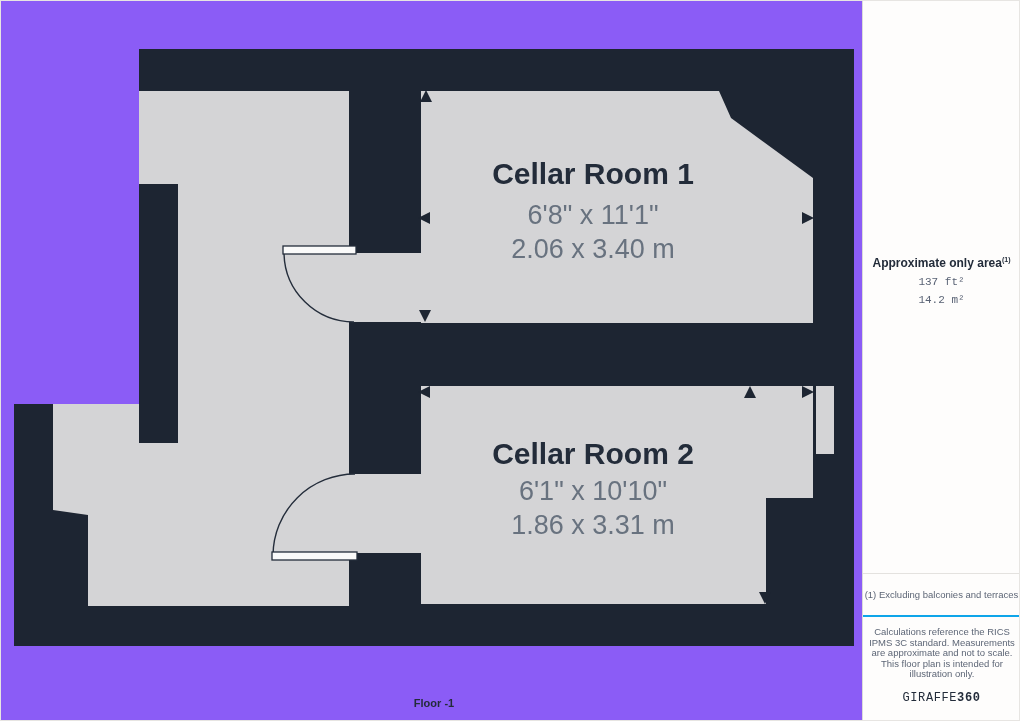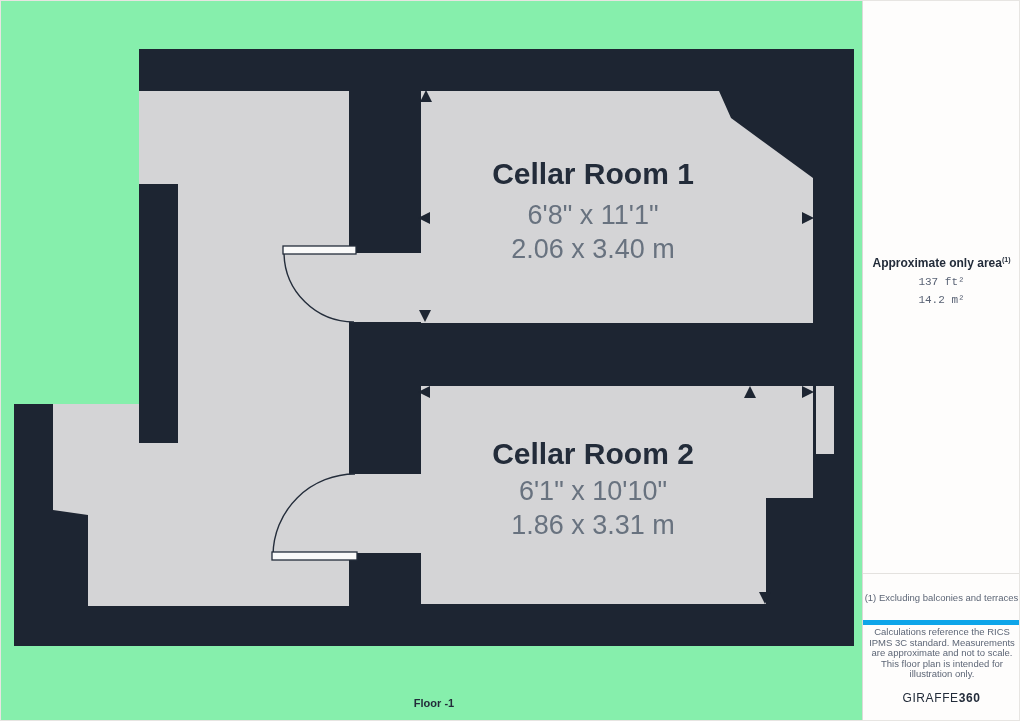--- a/index.html
+++ b/index.html
@@ -1,16 +1,16 @@
 <!DOCTYPE html>
 <html><head>
 <meta charset="utf-8">
 <style>
   html,body{margin:0;padding:0;background:#ffffff;}
-  #page{position:relative;width:1020px;height:721px;background:#86efac;
+  #page{position:relative;width:1020px;height:721px;background:#8b5cf6;
         border:1px solid #e7e5e2;box-sizing:border-box;overflow:hidden;
         font-family:"Liberation Sans",sans-serif;}
 
   
   #plan{position:absolute;left:0;top:0;}
   .wall{fill:#1d2532;}
   .floor{fill:#d4d4d6;}
   .door-arc{fill:none;stroke:#242d3b;stroke-width:1.4;}
   .door-leaf{fill:#fafafa;stroke:#242d3b;stroke-width:1.3;}
   .arrow{fill:#1d2532;}
@@ -23,28 +23,28 @@
   .floor-label{position:absolute;left:368px;top:696px;width:130px;text-align:center;
                font-size:11px;font-weight:700;color:#232c3a;}
 
   
   .sidebar{position:absolute;left:861px;top:0;width:158px;height:721px;
            border-left:1px solid #dbdbd9;background:#fefdfc;box-sizing:border-box;}
   .area-block{position:absolute;top:255px;left:0;right:0;text-align:center;}
   .area-heading{font-size:12px;font-weight:700;color:#232c3a;}
   .area-heading sup{font-size:7px;}
   .area-value{font-size:11px;color:#596274;margin-top:6px;font-family:Liberation Mono, monospace;}
-  .footnote-block{position:absolute;top:572px;left:0;right:0;height:52px;
-                  border-top:1px solid #e4e2df;border-bottom:5px solid #0ea5e9;
+  .footnote-block{position:absolute;top:572px;left:0;right:0;height:44px;
+                  border-top:1px solid #e4e2df;border-bottom:2px solid #0ea5e9;
                   display:flex;align-items:center;justify-content:center;
                   font-size:9.5px;color:#5d6676;box-sizing:border-box;text-align:center;}
   .disclaimer-block{position:absolute;top:612px;left:0;right:0;bottom:0;
                     padding:14px 6px 0;text-align:center;box-sizing:border-box;}
   .disclaimer-text{font-size:9.5px;line-height:10.5px;color:#5d6676;margin:0 auto;width:146px;}
-  .brand{margin-top:11px;font-size:12px;color:#232c3a;letter-spacing:0.6px;}
+  .brand{margin-top:11px;font-size:12px;color:#232c3a;letter-spacing:0.6px;font-family:Liberation Mono, monospace;}
   .brand .brand-name{font-weight:500;}
   .brand .brand-number{font-weight:800;}
 </style>
 </head>
 <body>
 
 <div id="page">
 
   <svg id="plan" width="861" height="721" viewBox="0 0 861 721">
 

